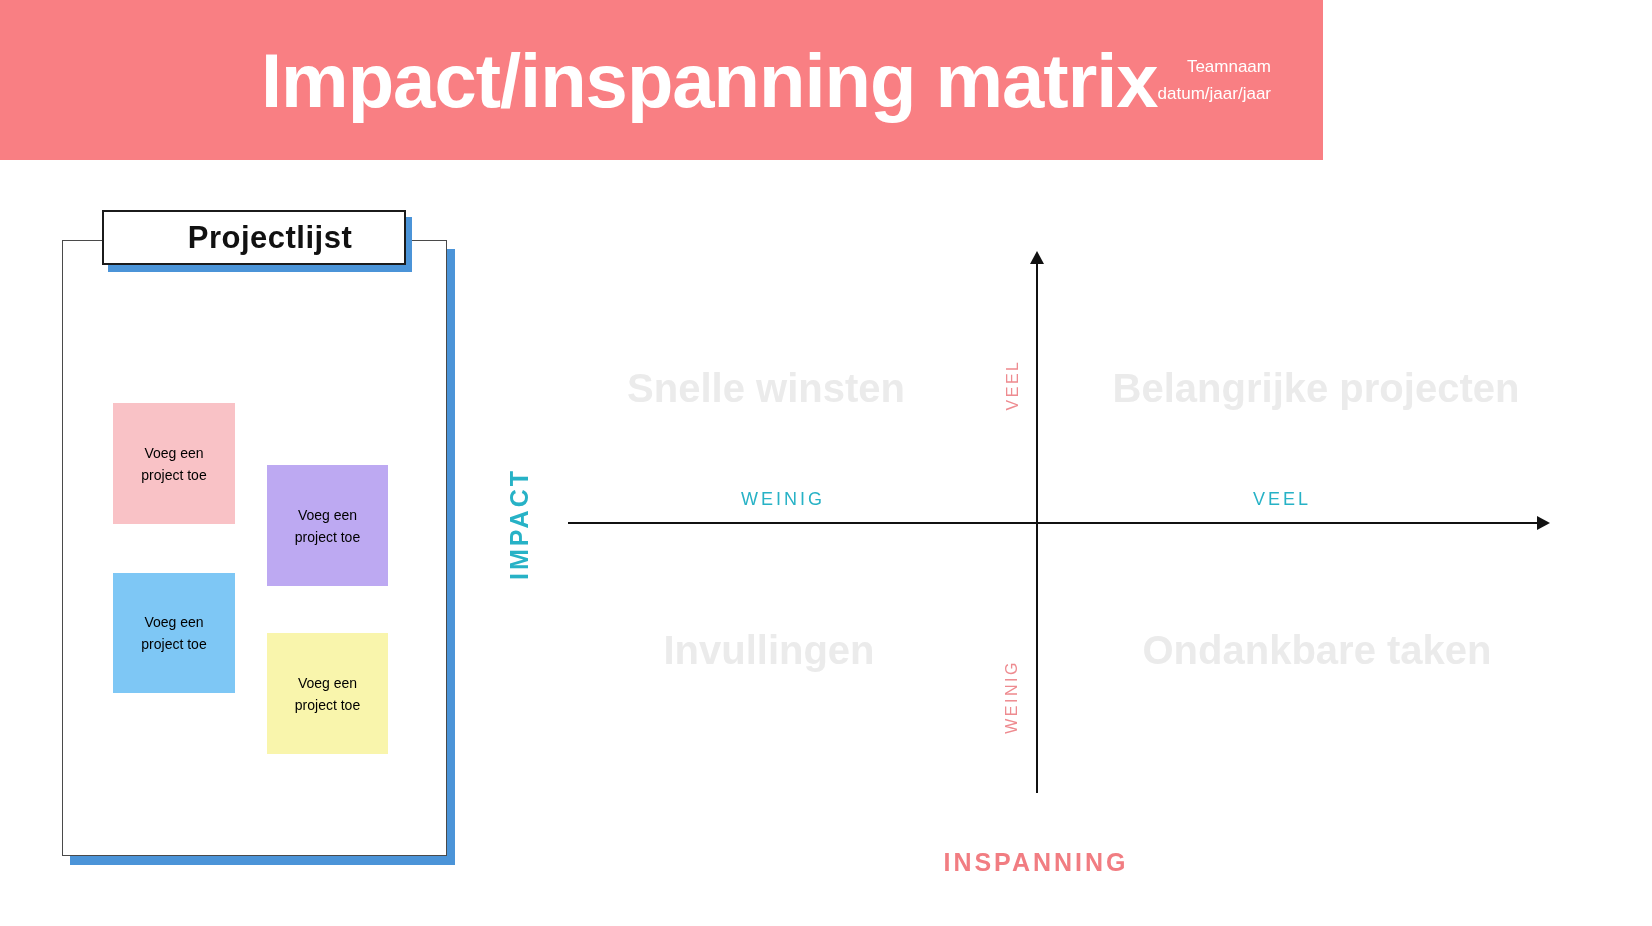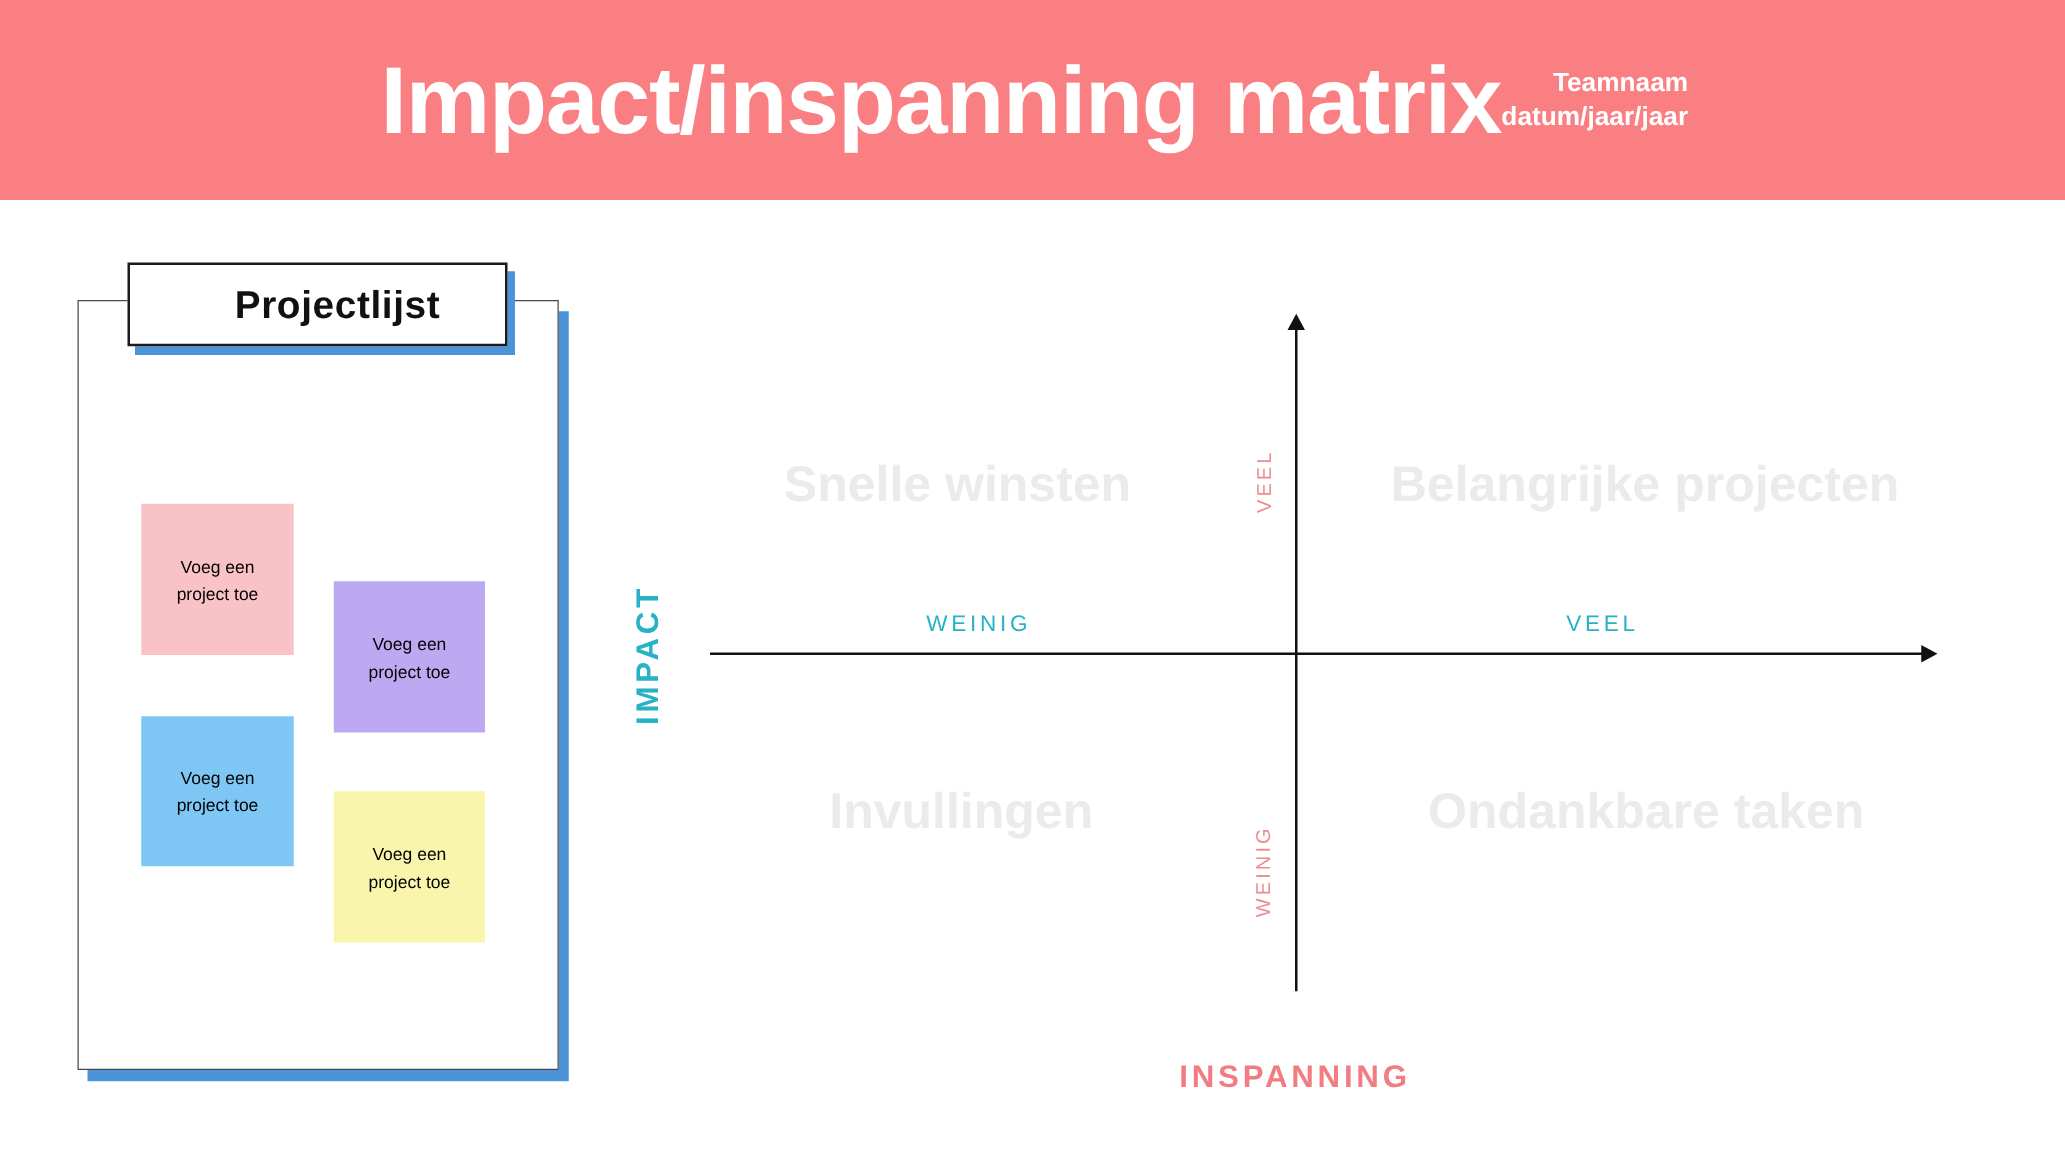--- a/index.html
+++ b/index.html
@@ -11,55 +11,55 @@
     width: 1652px;
     height: 926px;
     background: #ffffff;
     overflow: hidden;
   }
 
   
   .header {
     position: absolute;
     left: 0; top: 0;
-    width: 1652px; height: 160px;
+    width: 1323px; height: 160px;
     background: var(--header-bg, #f97f83);
     display: flex;
     align-items: center;
-    justify-content: center;
+    justify-content: flex-end;
     padding: 0 52px 0 55px;
   }
   .header-title {
     color: #ffffff;
     font-size: 76px;
     font-weight: 700;
     letter-spacing: -1px;
     white-space: nowrap;
   }
   .header-meta {
     color: #ffffff;
-    font-size: 21px;
+    font-size: 17px;
     line-height: 27px;
     text-align: right;
-    font-weight: 700;
+    font-weight: 400;
   }
 
   
   .panel {
     position: absolute;
     left: 62px; top: 240px;
     width: 385px; height: 616px;
     background: #ffffff;
     border: 1.5px solid #4a4a4a;
     box-shadow: 8px 9px 0 0 var(--shadow-blue, #4b94d8);
   }
   .panel-title-box {
     position: absolute;
     left: 102px; top: 210px;
-    width: 304px; height: 67px;
+    width: 304px; height: 55px;
     background: #ffffff;
     border: 2px solid #1b1b1b;
     box-shadow: 6px 7px 0 0 var(--shadow-blue, #4b94d8);
     display: flex;
     align-items: center;
     justify-content: center;
     z-index: 3;
     padding-left: 32px;
   }
   .panel-title {

